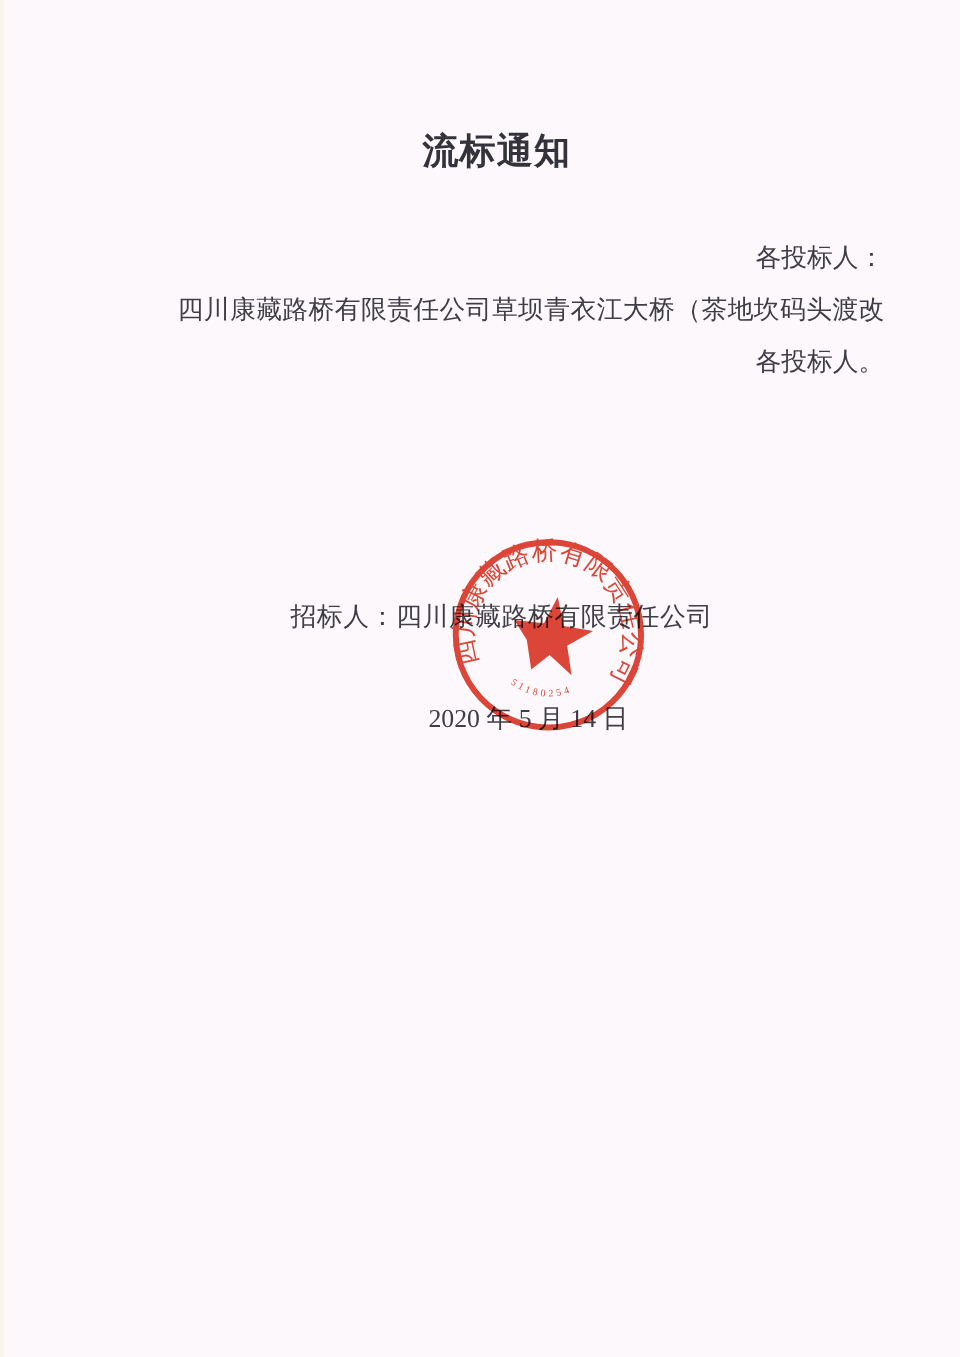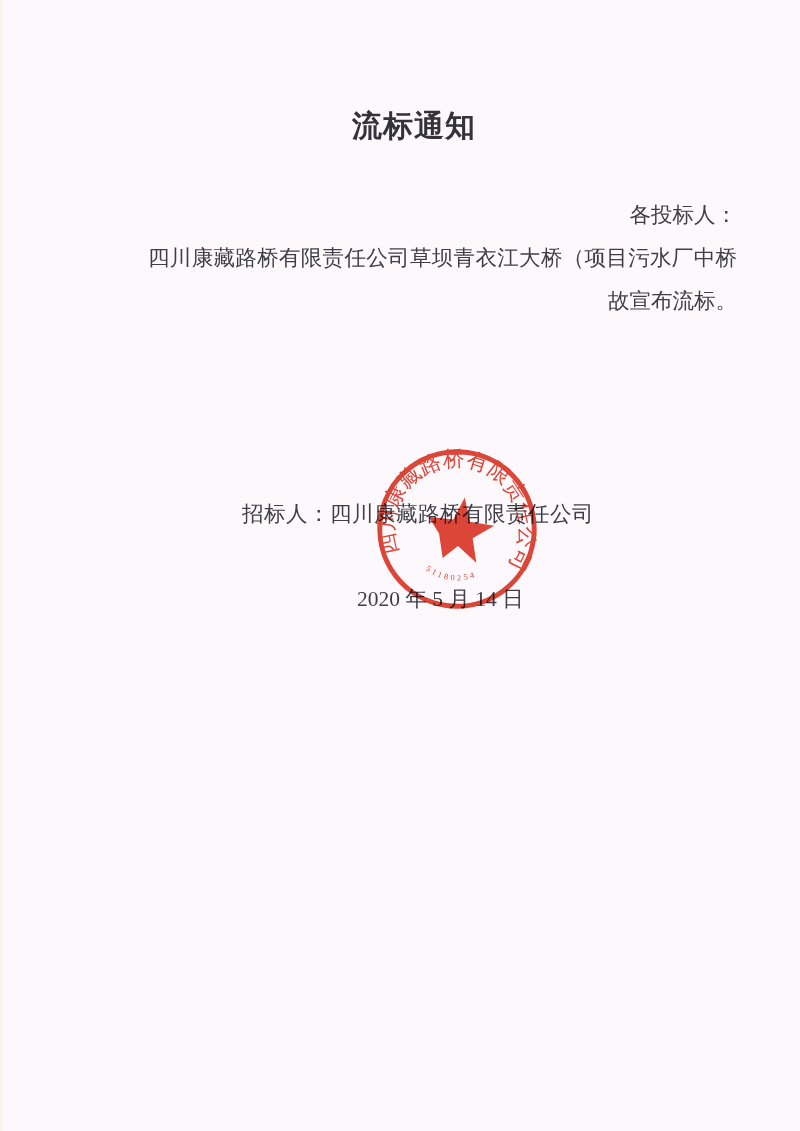--- a/index.html
+++ b/index.html
@@ -54,22 +54,22 @@
 </style>
 </head>
 <body>
 
 <div class="scan-edge"></div>
 
 <div class="doc-title">流标通知</div>
 
 <div class="content">
   <div class="para-line">各投标人：</div>
-  <div class="para-line justify first">四川康藏路桥有限责任公司草坝青衣江大桥（项目污水厂中桥</div>
-  <div class="para-line">故宣布流标。</div>
+  <div class="para-line justify first">四川康藏路桥有限责任公司草坝青衣江大桥（茶地坎码头渡改</div>
+  <div class="para-line">各投标人。</div>
 </div>
 
 <div class="bidder-line">招标人：四川康藏路桥有限责任公司</div>
 
 <div class="date-line">2020 年 5 月 14 日</div>
 
 <svg class="seal" viewBox="0 0 200 200" aria-hidden="true">
   <g transform="rotate(8 100 100)">
     <circle cx="100" cy="100" r="93" fill="none" stroke="#dc3828" stroke-width="6"></circle>
     <path id="sealArc" d="M 34.2 138 A 76 76 0 1 1 165.8 138" fill="none"></path>

